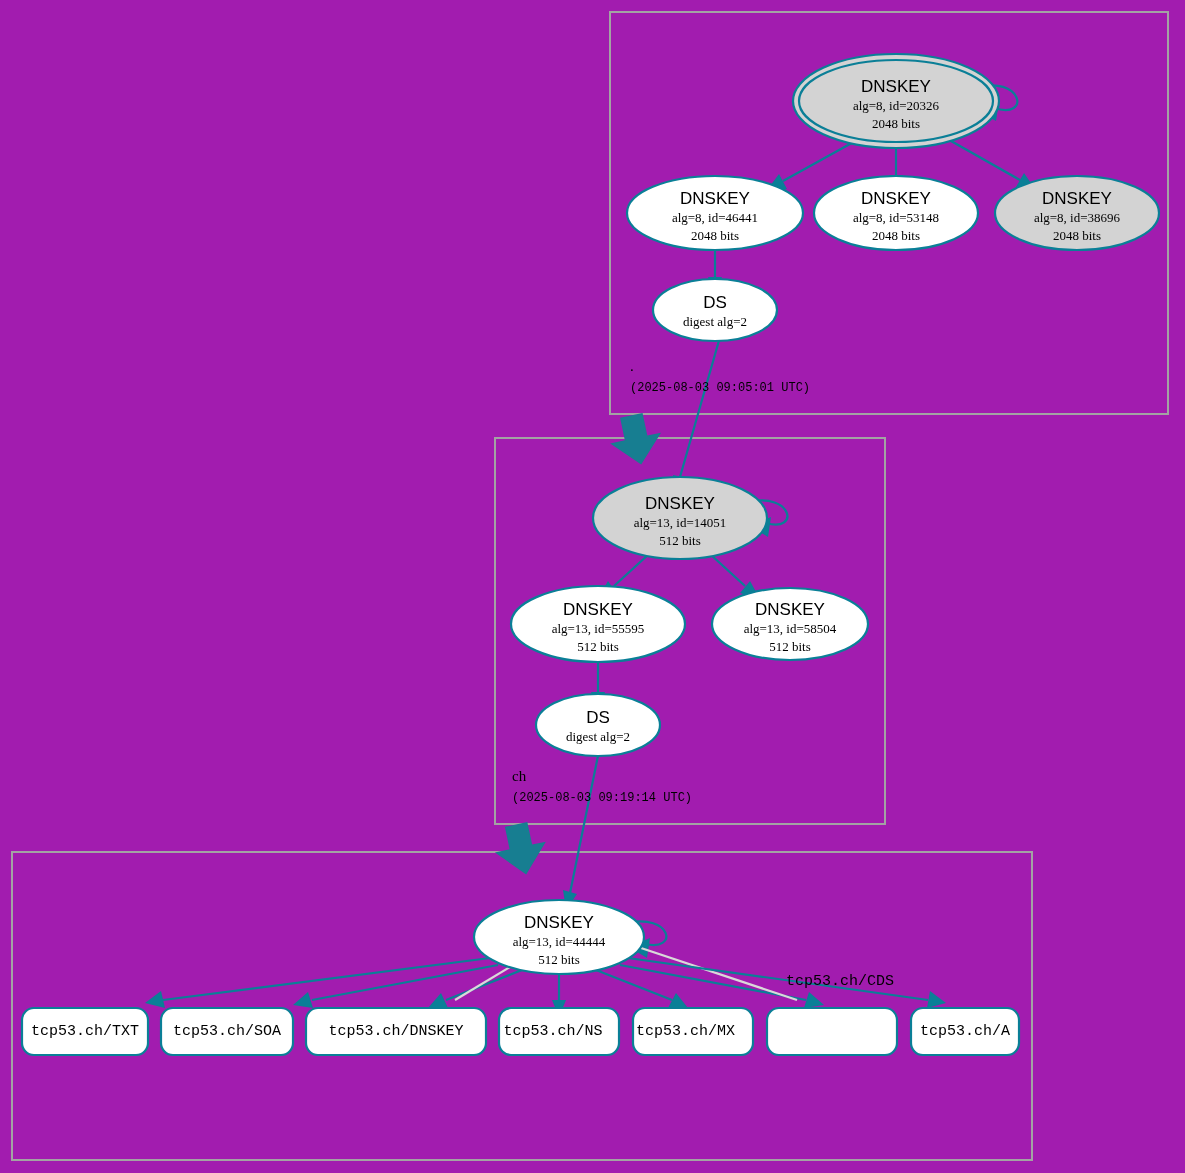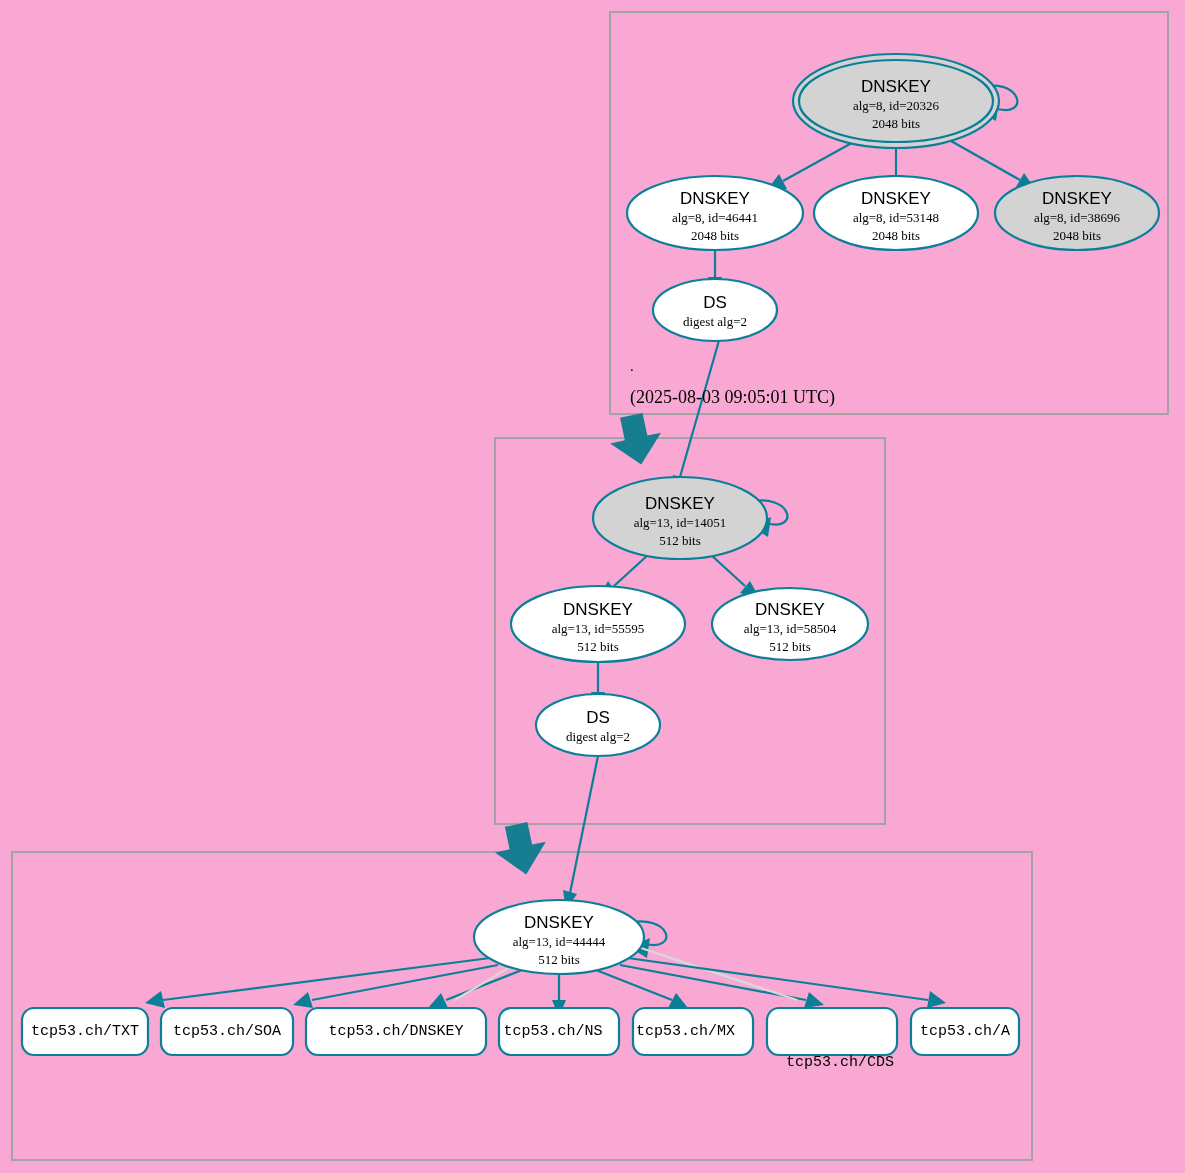--- a/index.html
+++ b/index.html
@@ -8,21 +8,21 @@
     padding: 0;
     background: #ffffff;
   }
   body {
     font-family: "Liberation Sans", sans-serif;
   }
   #canvas {
     position: relative;
     width: 1185px;
     height: 1173px;
-    background: #f9a8d4;
+    background: #a21caf;
     overflow: hidden;
   }
   svg.layer {
     position: absolute;
     top: 0;
     left: 0;
     width: 1185px;
     height: 1173px;
   }
   .cluster-rect {
@@ -81,21 +81,21 @@
     white-space: nowrap;
   }
   .zone-label {
     position: absolute;
     color: #000000;
     font-family: "Liberation Serif", serif;
     white-space: nowrap;
     pointer-events: none;
   }
   .zone-label .zname { font-size: 15px; display: block; }
-  .zone-label .ztime { font-size: 18px; display: block; margin-top: 12px; }
+  .zone-label .ztime { font-size: 12px; display: block; margin-top: 6px; font-family: Liberation Mono, monospace; }
 </style>
 </head>
 <body>
 
 <div id="canvas">
 
   <svg class="layer" viewBox="0 0 1185 1173">
     <defs>
       <marker id="ahTeal" viewBox="0 0 12 12" refX="10" refY="6" markerWidth="7" markerHeight="7" orient="auto-start-reverse">
         <path d="M 0 0 L 12 6 L 0 12 z" class="arrow-solid"></path>
@@ -257,23 +257,27 @@
     <span class="t1">DNSKEY</span><br>
     <span class="t2">alg=13, id=44444</span><br>
     <span class="t2">512 bits</span>
   </div>
 
   <div class="rlabel" style="left:22px;  top:1023px; width:126px;">tcp53.ch/TXT</div>
   <div class="rlabel" style="left:161px; top:1023px; width:132px;">tcp53.ch/SOA</div>
   <div class="rlabel" style="left:306px; top:1023px; width:180px;">tcp53.ch/DNSKEY</div>
   <div class="rlabel" style="left:499px; top:1023px; width:108px;">tcp53.ch/NS</div>
   <div class="rlabel" style="left:633px; top:1023px; width:105px;">tcp53.ch/MX</div>
-  <div class="rlabel" style="left:767px; top:1054px; width:130px;padding-left:8px;">tcp53.ch/CDS</div>
+  <div class="rlabel" style="left:767px; top:973px; width:130px;padding-left:8px;">tcp53.ch/CDS</div>
   <div class="rlabel" style="left:911px; top:1023px; width:108px;">tcp53.ch/A</div>
 
   <div class="zone-label" style="left:630px; top:358px;">
     <span class="zname">.</span>
     <span class="ztime">(2025-08-03 09:05:01 UTC)</span>
   </div>
 
+  <div class="zone-label" style="left:512px; top:768px;">
+    <span class="zname">ch</span>
+    <span class="ztime">(2025-08-03 09:19:14 UTC)</span>
+  </div>
 
 
 </div>
 
 </body></html>

